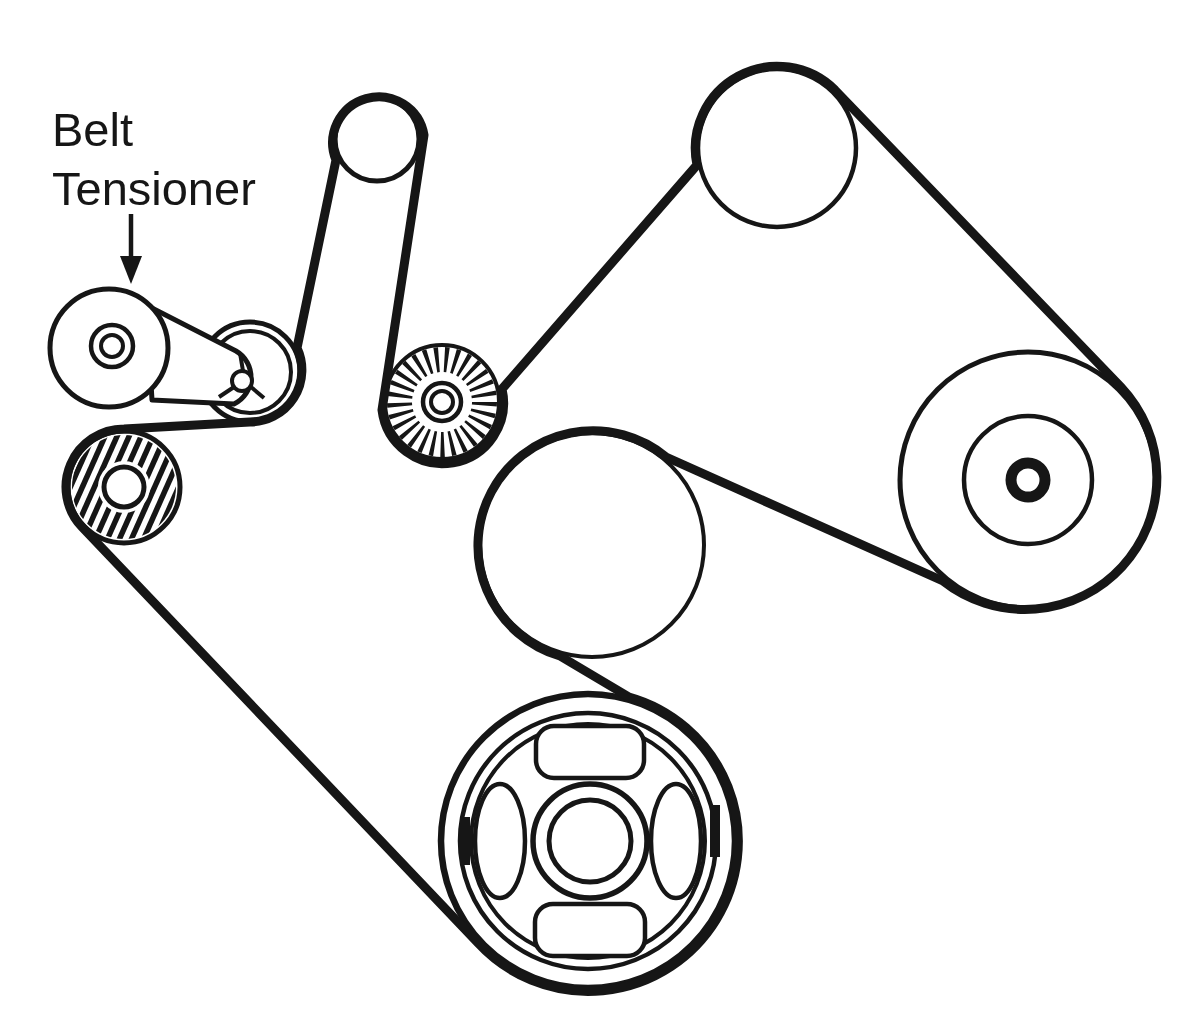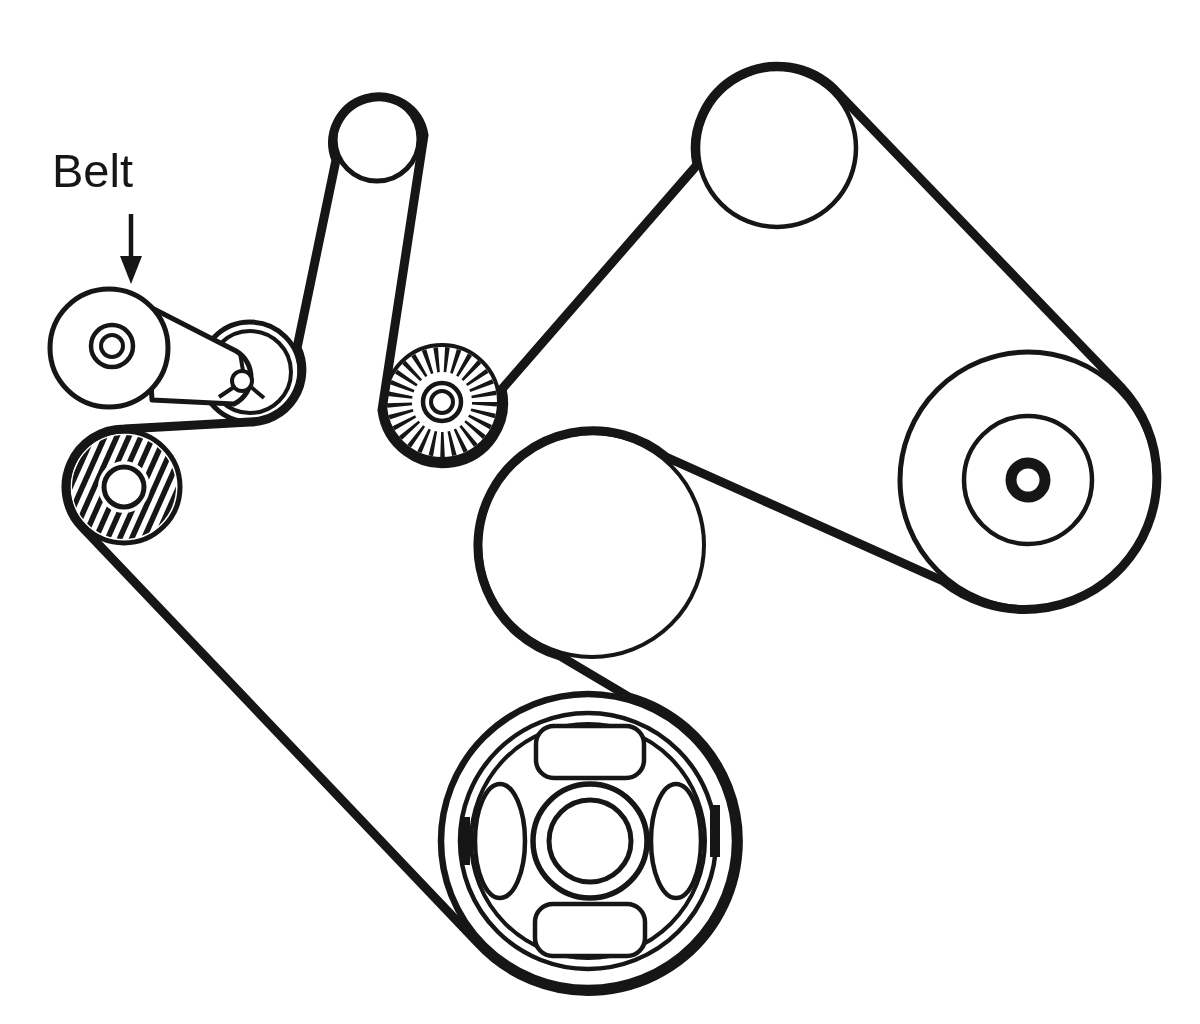--- a/index.html
+++ b/index.html
@@ -8,21 +8,21 @@
     position:relative; width:1200px; height:1024px;
     background:var(--paper); overflow:hidden;
     font-family:"Liberation Sans", sans-serif;
   }
   .stage svg { position:absolute; left:0; top:0; }
   .diagram-label {
     position:absolute; left:52px; top:100px;
     font-size:47px; line-height:1.26; font-weight:500;
     color:var(--ink); white-space:nowrap; user-select:none;
   }
-  .diagram-label span { display:block;margin-top:41px; }
+  .diagram-label span { display:block; }
   
   .ln  { stroke:var(--ink); fill:none; }
   .wh  { stroke:var(--ink); fill:var(--paper); }
   .blk { fill:var(--ink); stroke:none; }
 </style>
 </head>
 <body>
 
 <div class="stage">
 
@@ -128,15 +128,16 @@
              Z"></path>
 
     <g>
       <line class="ln" x1="131" y1="214" x2="131" y2="258" stroke-width="4.5"></line>
       <polygon class="blk" points="131,284 120,256 142,256"></polygon>
     </g>
   </svg>
 
   <div class="diagram-label">
     <span>Belt</span>
+    <span>Tensioner</span>
   </div>
 
 </div>
 
 </body></html>

